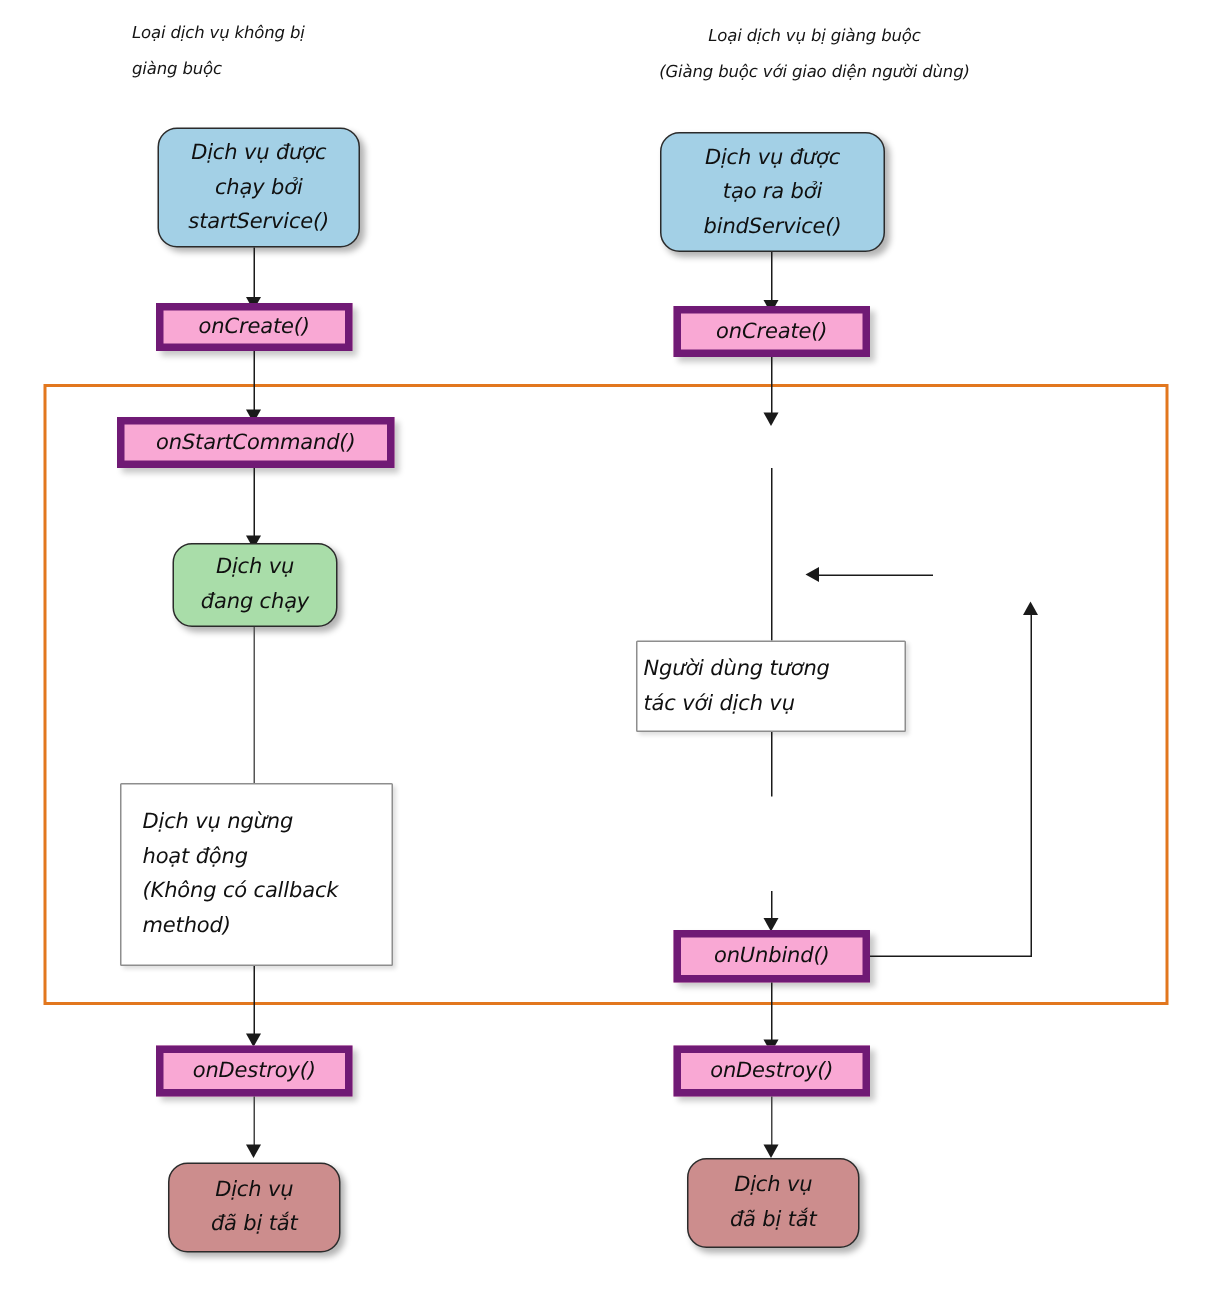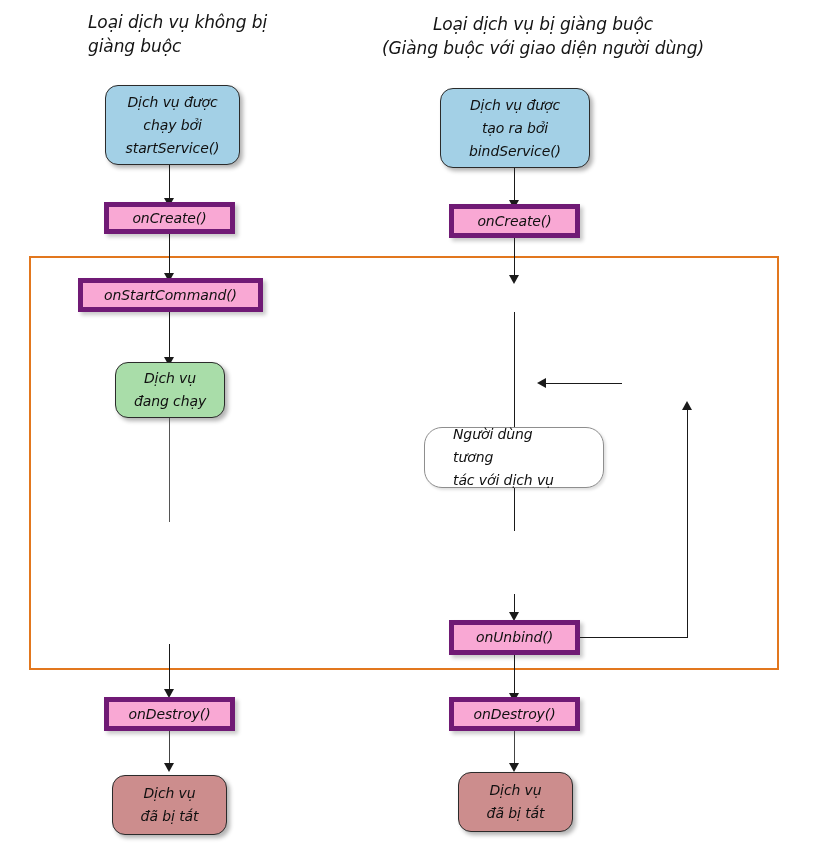--- a/index.html
+++ b/index.html
@@ -16,21 +16,21 @@
     height: 861px;
     background: #ffffff;
     overflow: hidden;
   }
 
   
   .caption {
     position: absolute;
     font-family: "DejaVu Sans", sans-serif;
     font-style: italic;
-    font-size: 17px;
+    font-size: 11px;
     line-height: 24px;
     color: #141414;
     white-space: pre-line;
     letter-spacing: -0.1px;
   }
   .caption.center { text-align: center; }
   .caption.left   { text-align: left; }
 
   
   .node {
@@ -63,23 +63,23 @@
     box-shadow: 3px 3px 4px rgba(0,0,0,0.30);
   }
   .state.blue  { background: #a3d0e6; }
   .state.green { background: #a9dda9; }
   .state.red   { background: #cc8d8d; }
 
   
   .note {
     background: #ffffff;
     border: 1px solid #8e8e8e;
-    border-radius: 18px;
+    border-radius: 1px;
     box-shadow: 2px 2px 3px rgba(0,0,0,0.13);
-    padding: 6px 28px;
+    padding: 6px 4px;
     text-align: left;
     justify-content: flex-start;
   }
 
   
   .scope {
     position: absolute;
     box-sizing: border-box;
     border: 2px solid #e2771e;
     background: transparent;
@@ -148,20 +148,24 @@
 
   <div class="vline" style="left:169px; top:312px; height:49px;"></div>
   <div class="arrowdown" style="left:164px; top:357px;"></div>
 
   <div class="node state green" style="left:115px; top:362px; width:110px; height:56px;">Dịch vụ
 đang chạy</div>
 
   <div class="vline" style="left:169px; top:418px; height:104px; border-left-color:#555;"></div>
 
 
+  <div class="node note" style="left:80px; top:522px; width:182px; height:122px; padding-left:14px;">Dịch vụ ngừng
+hoạt động
+(Không có callback
+method)</div>
 
   <div class="vline" style="left:169px; top:644px; height:49px;"></div>
   <div class="arrowdown" style="left:164px; top:689px;"></div>
 
   <div class="node method" style="left:104px; top:697px; width:131px; height:34px;">onDestroy()</div>
 
   <div class="vline" style="left:169px; top:731px; height:36px; border-left-color:#444;"></div>
   <div class="arrowdown" style="left:164px; top:763px;"></div>
 
   <div class="node state red" style="left:112px; top:775px; width:115px; height:60px;">Dịch vụ

